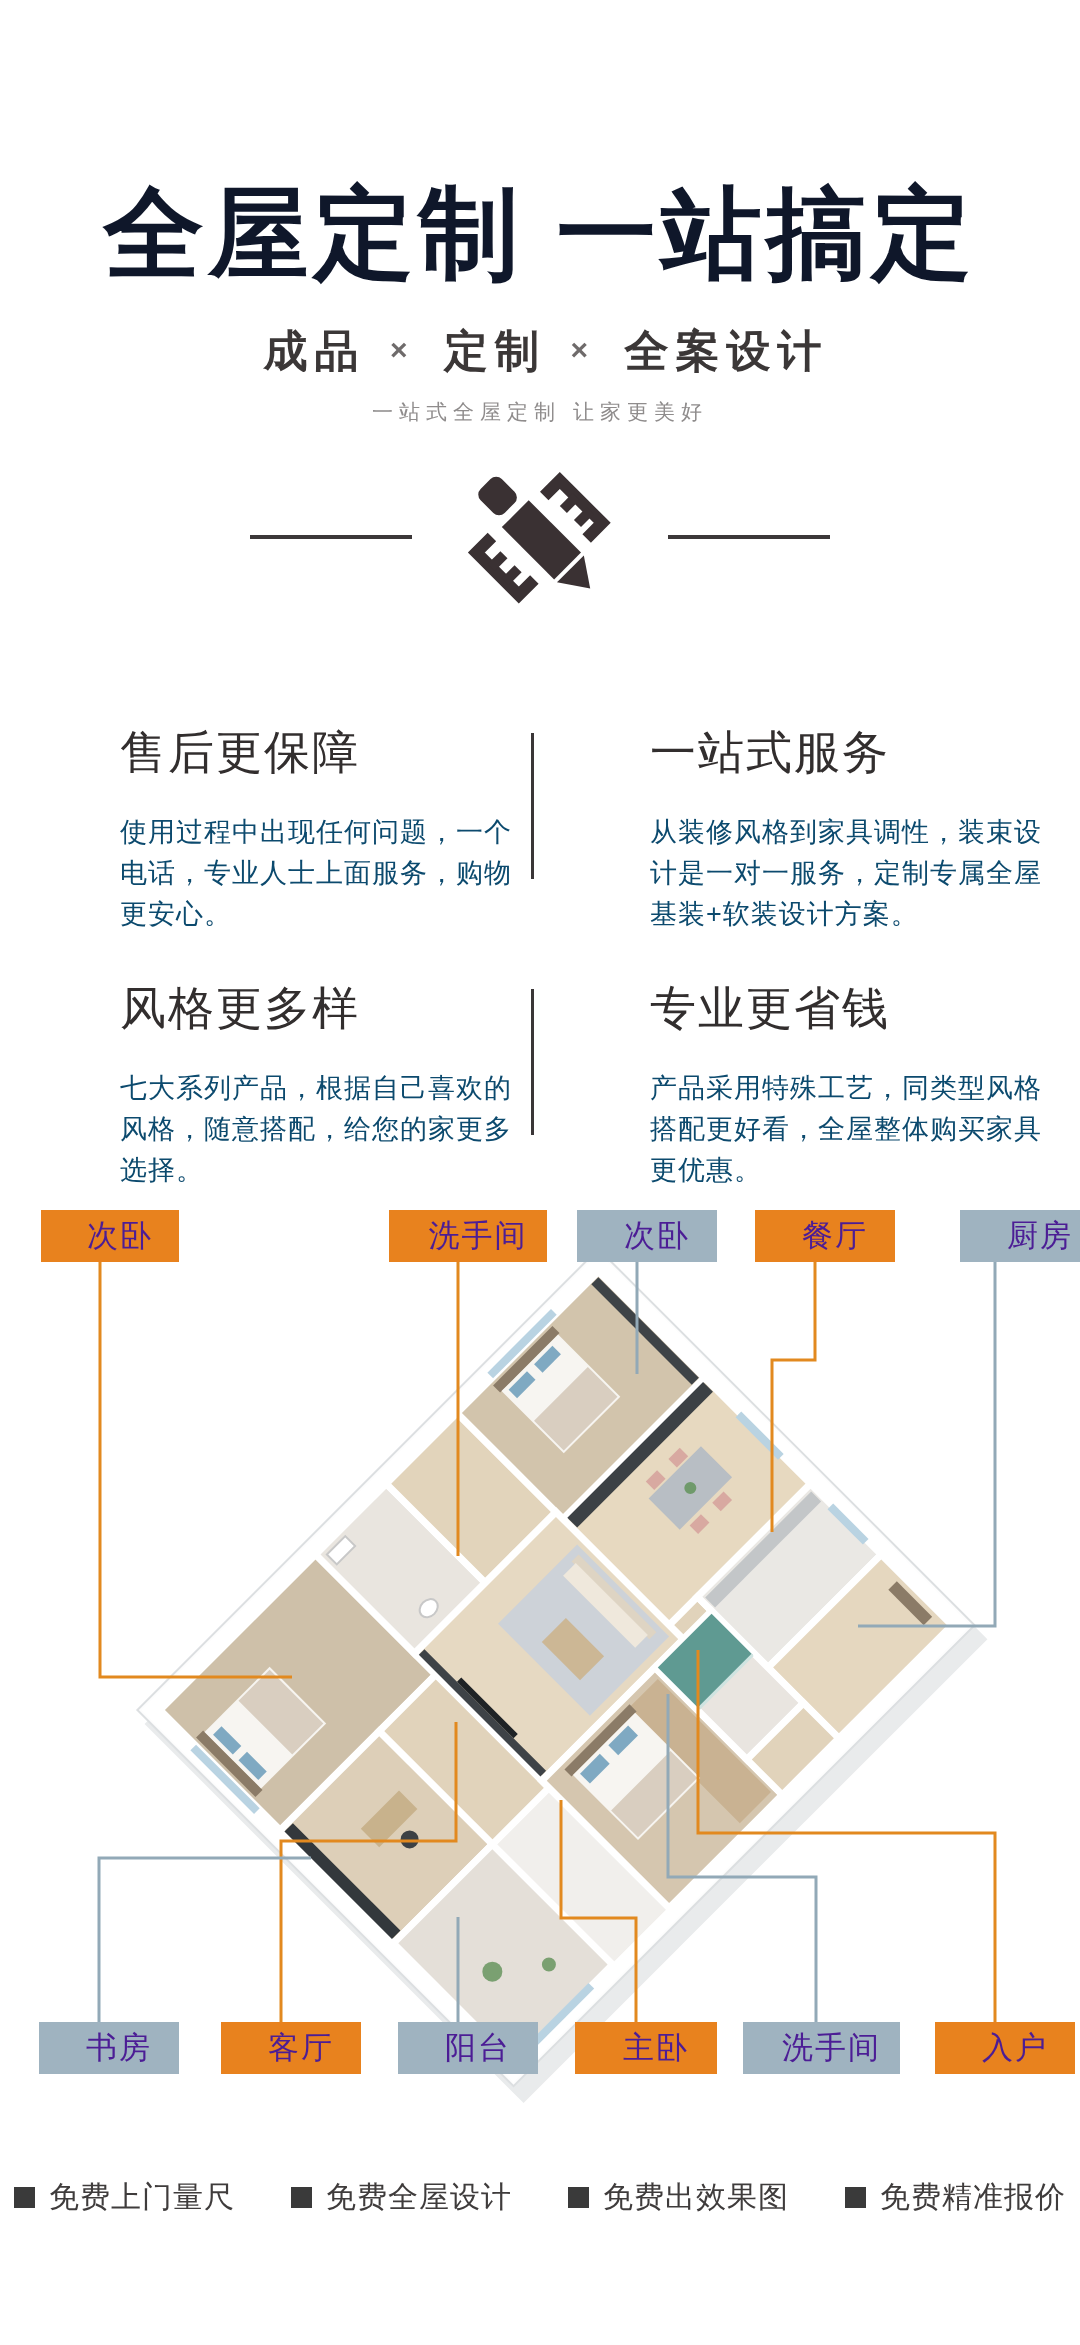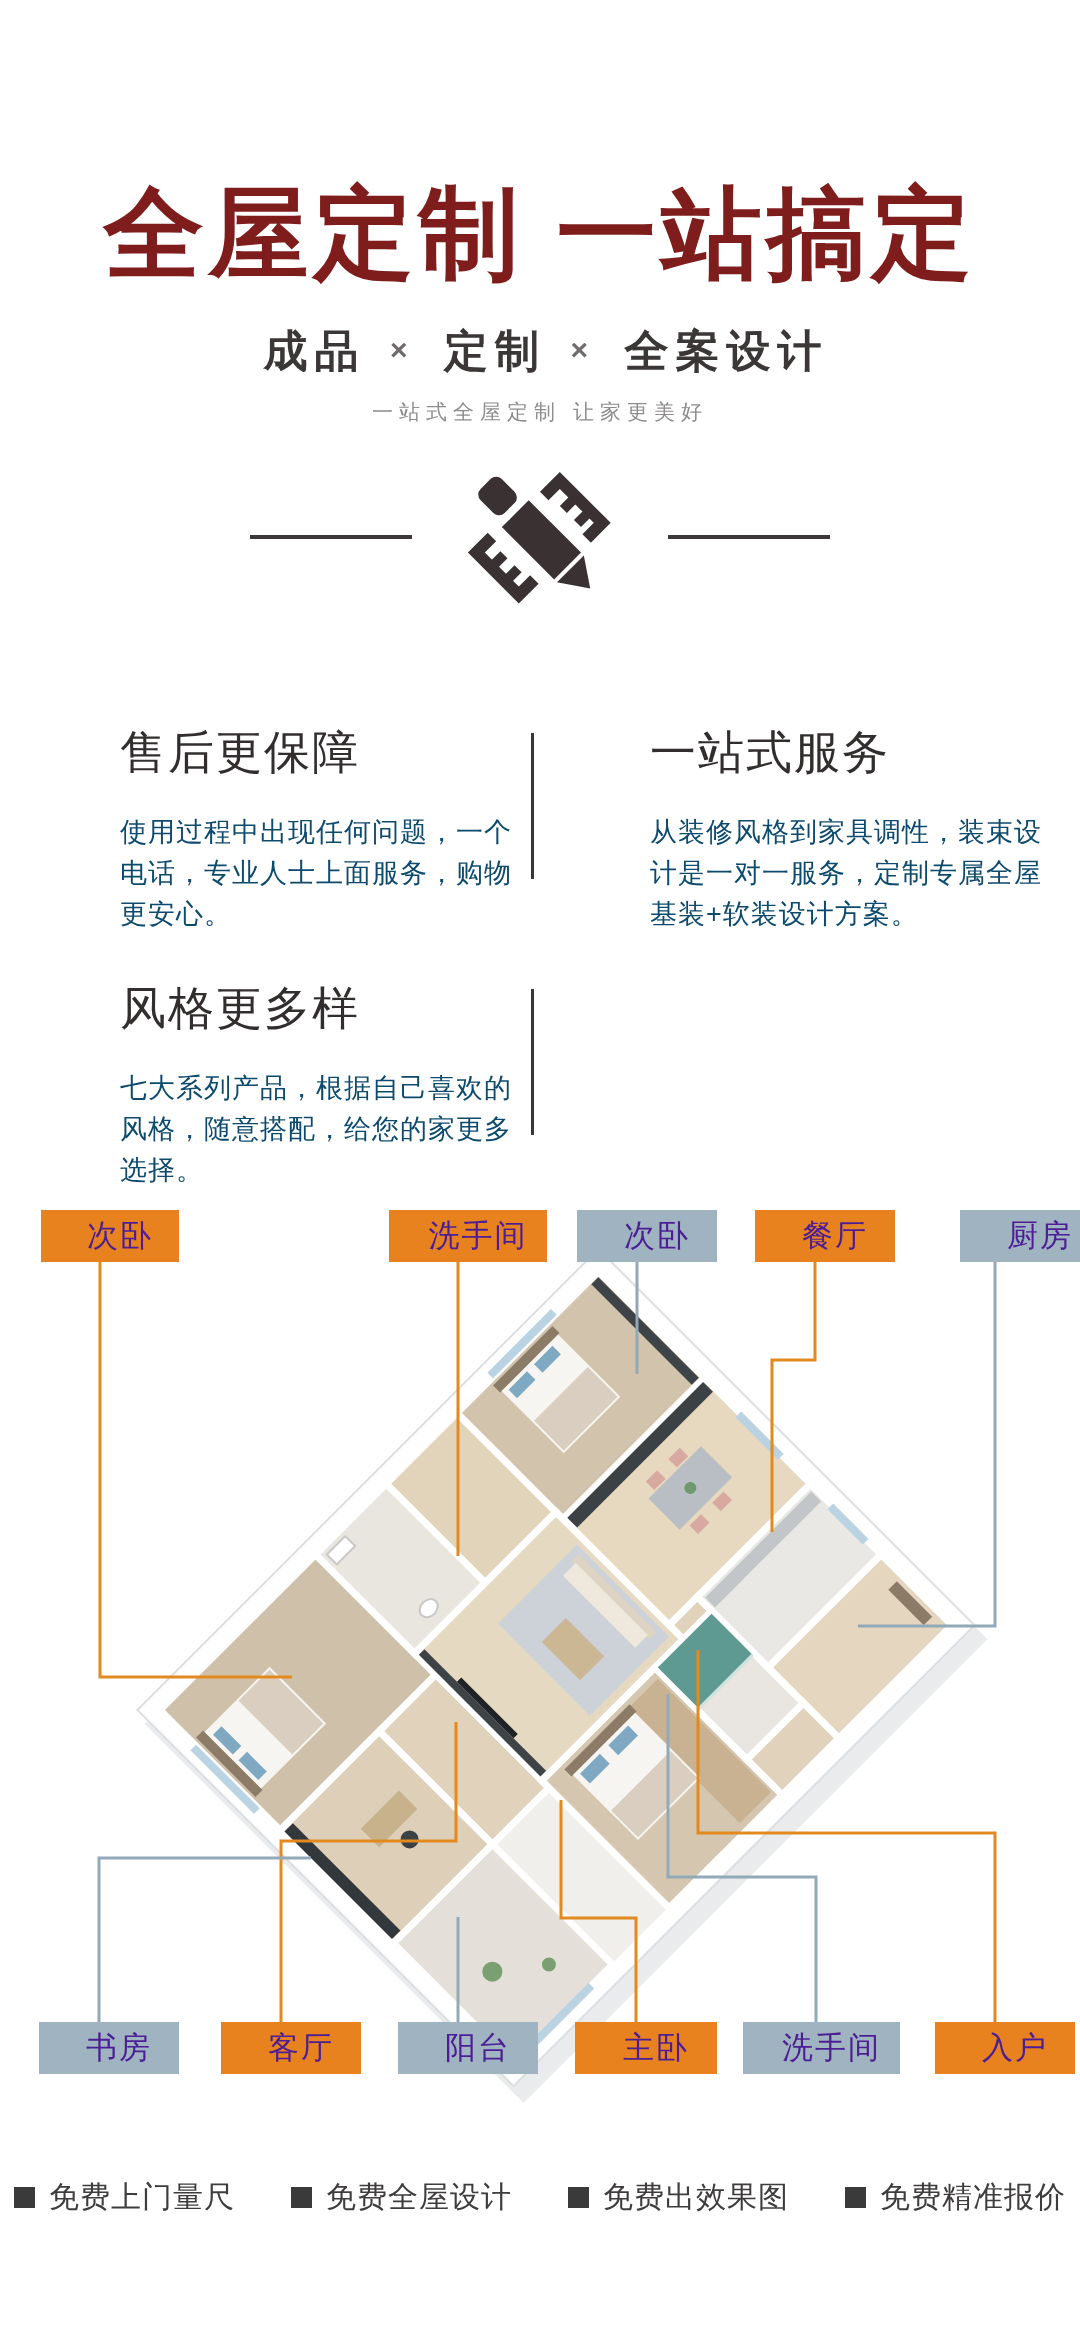--- a/index.html
+++ b/index.html
@@ -3,21 +3,21 @@
 <meta charset="utf-8">
 <style>
   html,body{margin:0;padding:0;background:#ffffff;}
   #page{
     position:relative;width:1080px;height:2345px;background:#ffffff;overflow:hidden;
     font-family:"Liberation Sans","DejaVu Sans",sans-serif;color:#322e2e;
   }
   
   .hero-title{
     position:absolute;top:168px;left:0;width:1080px;text-align:center;
-    font-size:100px;font-weight:800;letter-spacing:5px;color:#7f1d1d;white-space:nowrap;
+    font-size:100px;font-weight:800;letter-spacing:5px;color:#0f172a;white-space:nowrap;
   }
   .hero-subtitle{
     position:absolute;top:322px;left:0;width:1080px;text-align:center;white-space:nowrap;
   }
   .hero-subtitle .part{font-size:44px;font-weight:700;color:#3b3737;letter-spacing:7px;margin-left:12px;}
   .hero-subtitle .sep{font-size:30px;font-weight:700;color:#6f6b6b;margin:0 20px;vertical-align:6px;}
   .hero-tagline{
     position:absolute;top:398px;left:0;width:1080px;text-align:center;
     font-size:21px;color:#8f8c8c;letter-spacing:6px;white-space:nowrap;
   }
@@ -92,20 +92,24 @@
   </div>
   <div class="feature" style="left:650px;top:722px;">
     <h3>一站式服务</h3>
     <p>从装修风格到家具调性，装束设计是一对一服务，定制专属全屋基装+软装设计方案。</p>
   </div>
   <div class="col-divider" style="top:733px;height:146px;"></div>
 
   <div class="feature" style="left:120px;top:978px;">
     <h3>风格更多样</h3>
     <p>七大系列产品，根据自己喜欢的风格，随意搭配，给您的家更多选择。</p>
+  </div>
+  <div class="feature" style="left:650px;top:978px;">
+    <h3>专业更省钱</h3>
+    <p>产品采用特殊工艺，同类型风格搭配更好看，全屋整体购买家具更优惠。</p>
   </div>
   <div class="col-divider" style="top:989px;height:146px;"></div>
 
   <svg class="fp-svg" width="1080" height="940" viewBox="0 1180 1080 940" aria-hidden="true">
 
     <g transform="translate(170,1724) rotate(-45)">
       <rect x="-18" y="-18" width="656" height="536" fill="#e9ebec"></rect>
     </g>
 
     <g transform="translate(160,1710) rotate(-45)">

